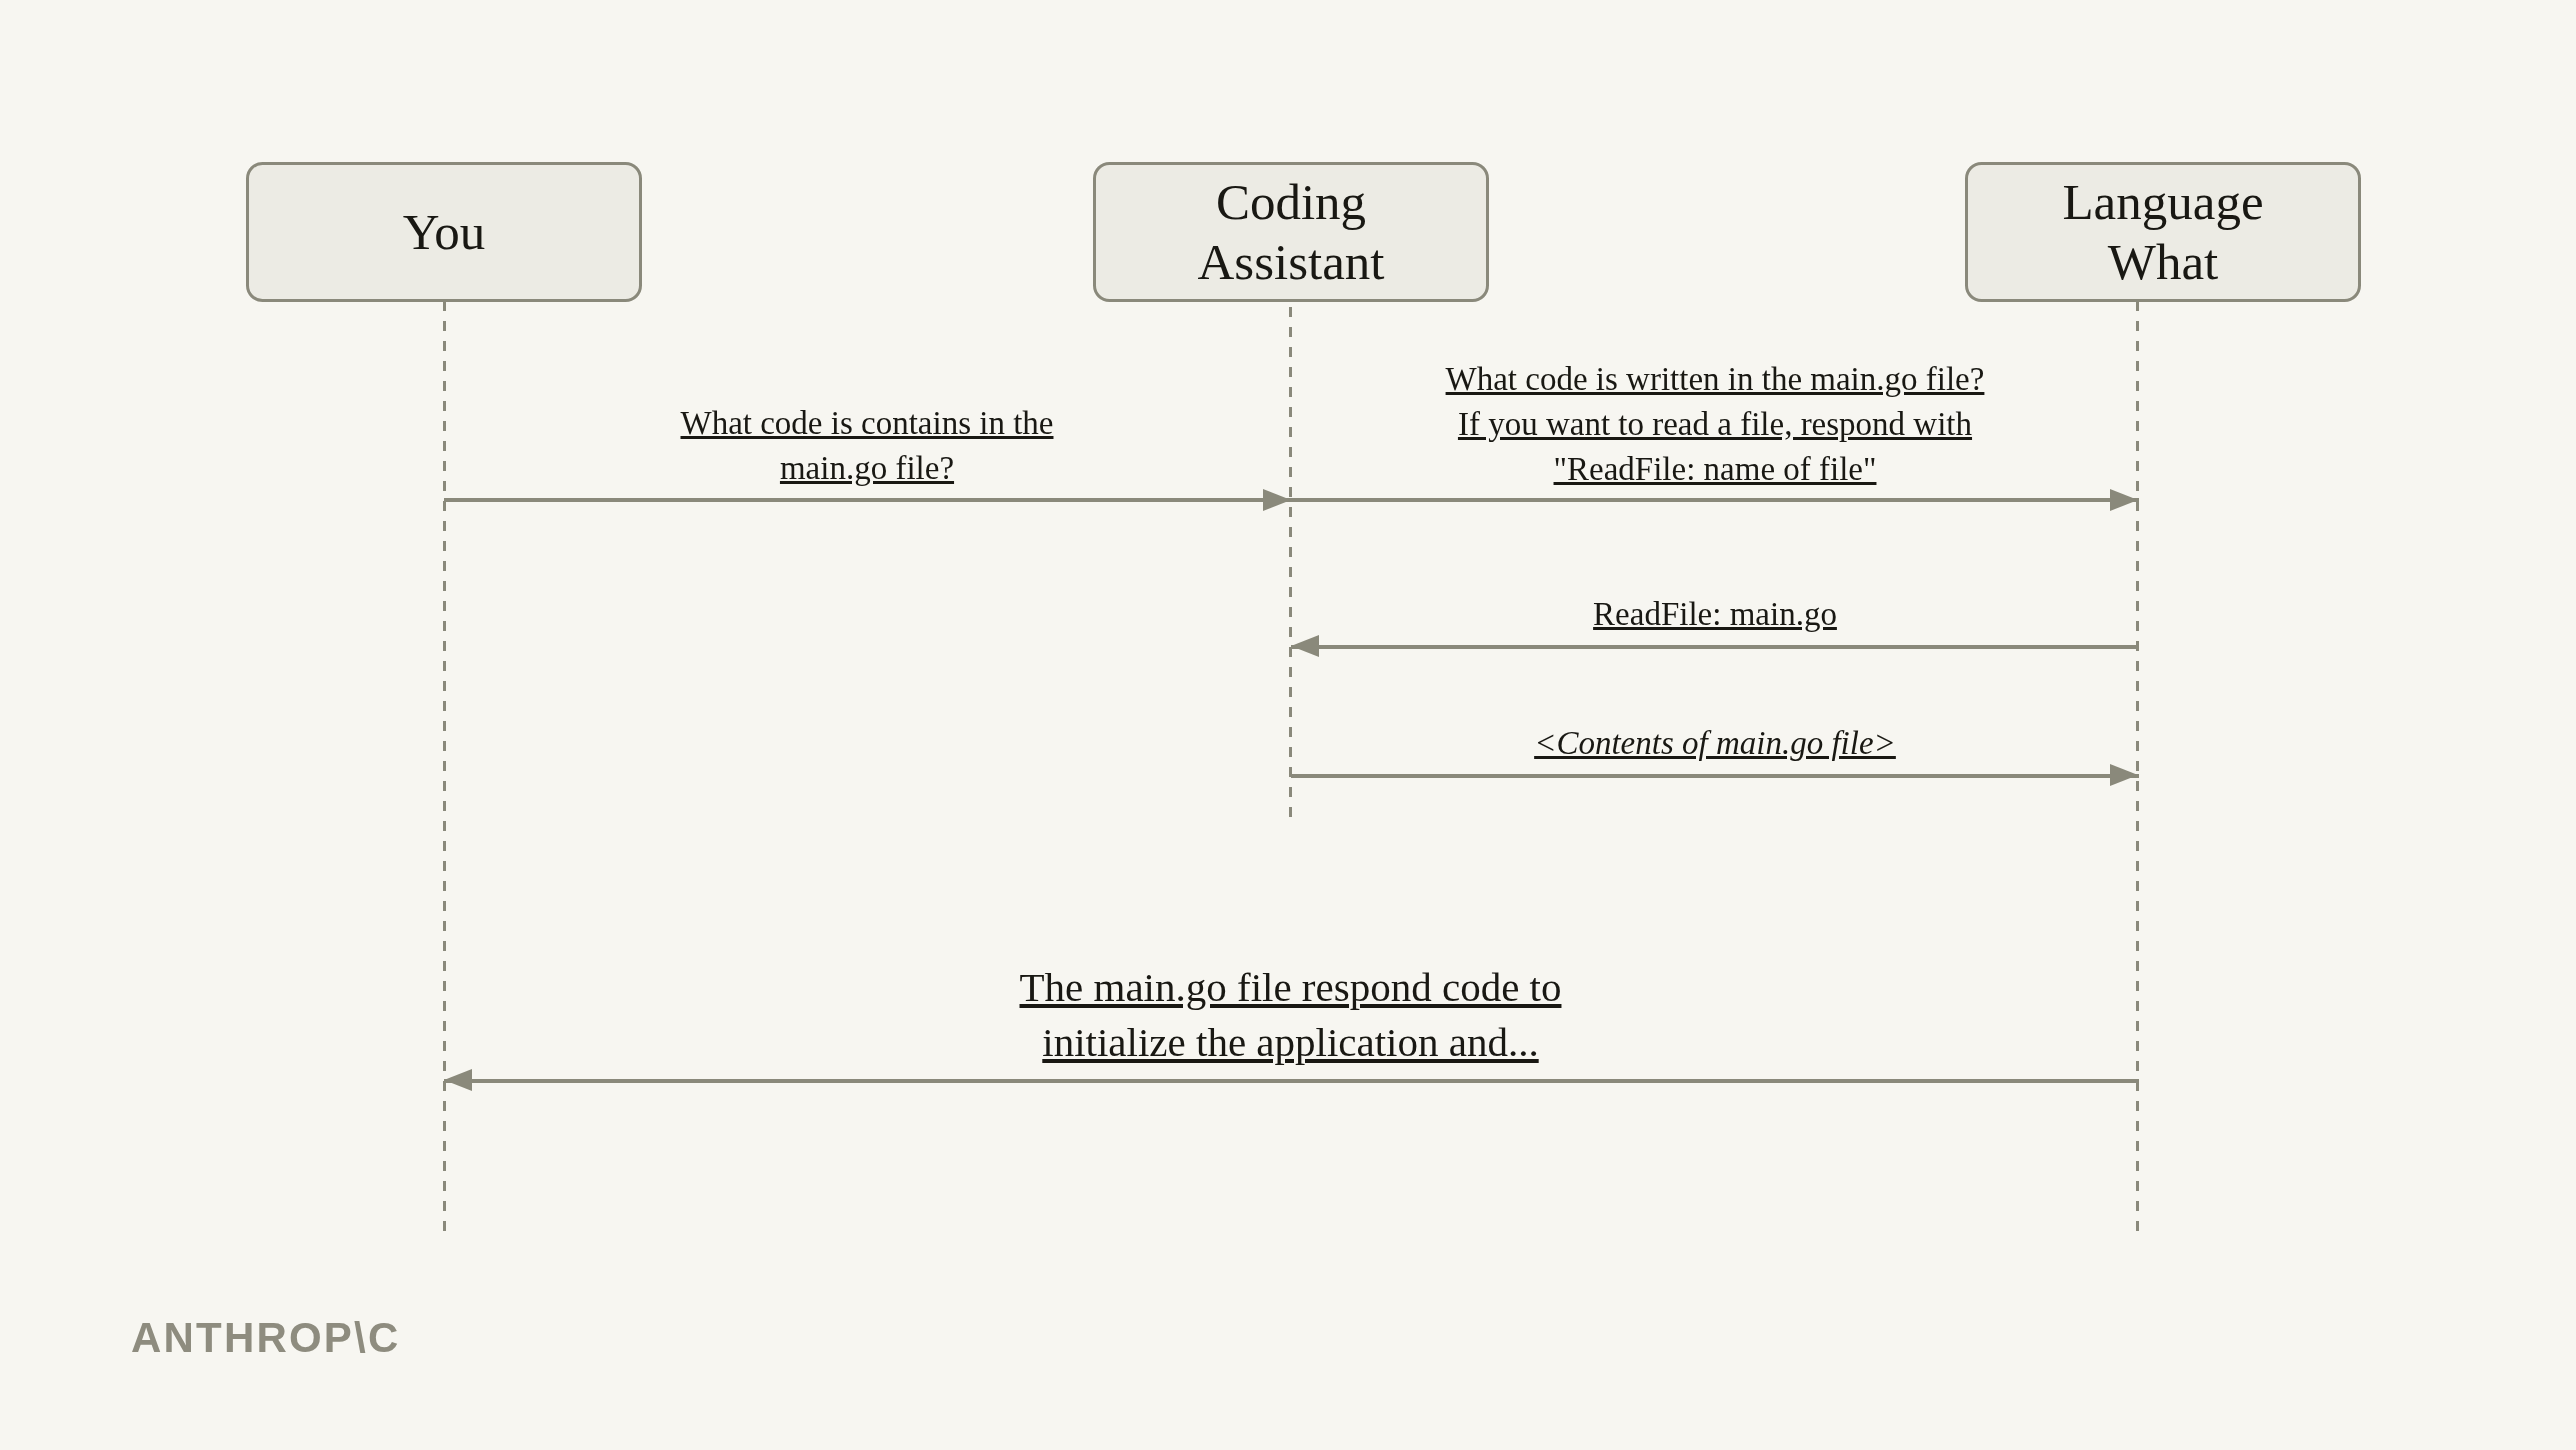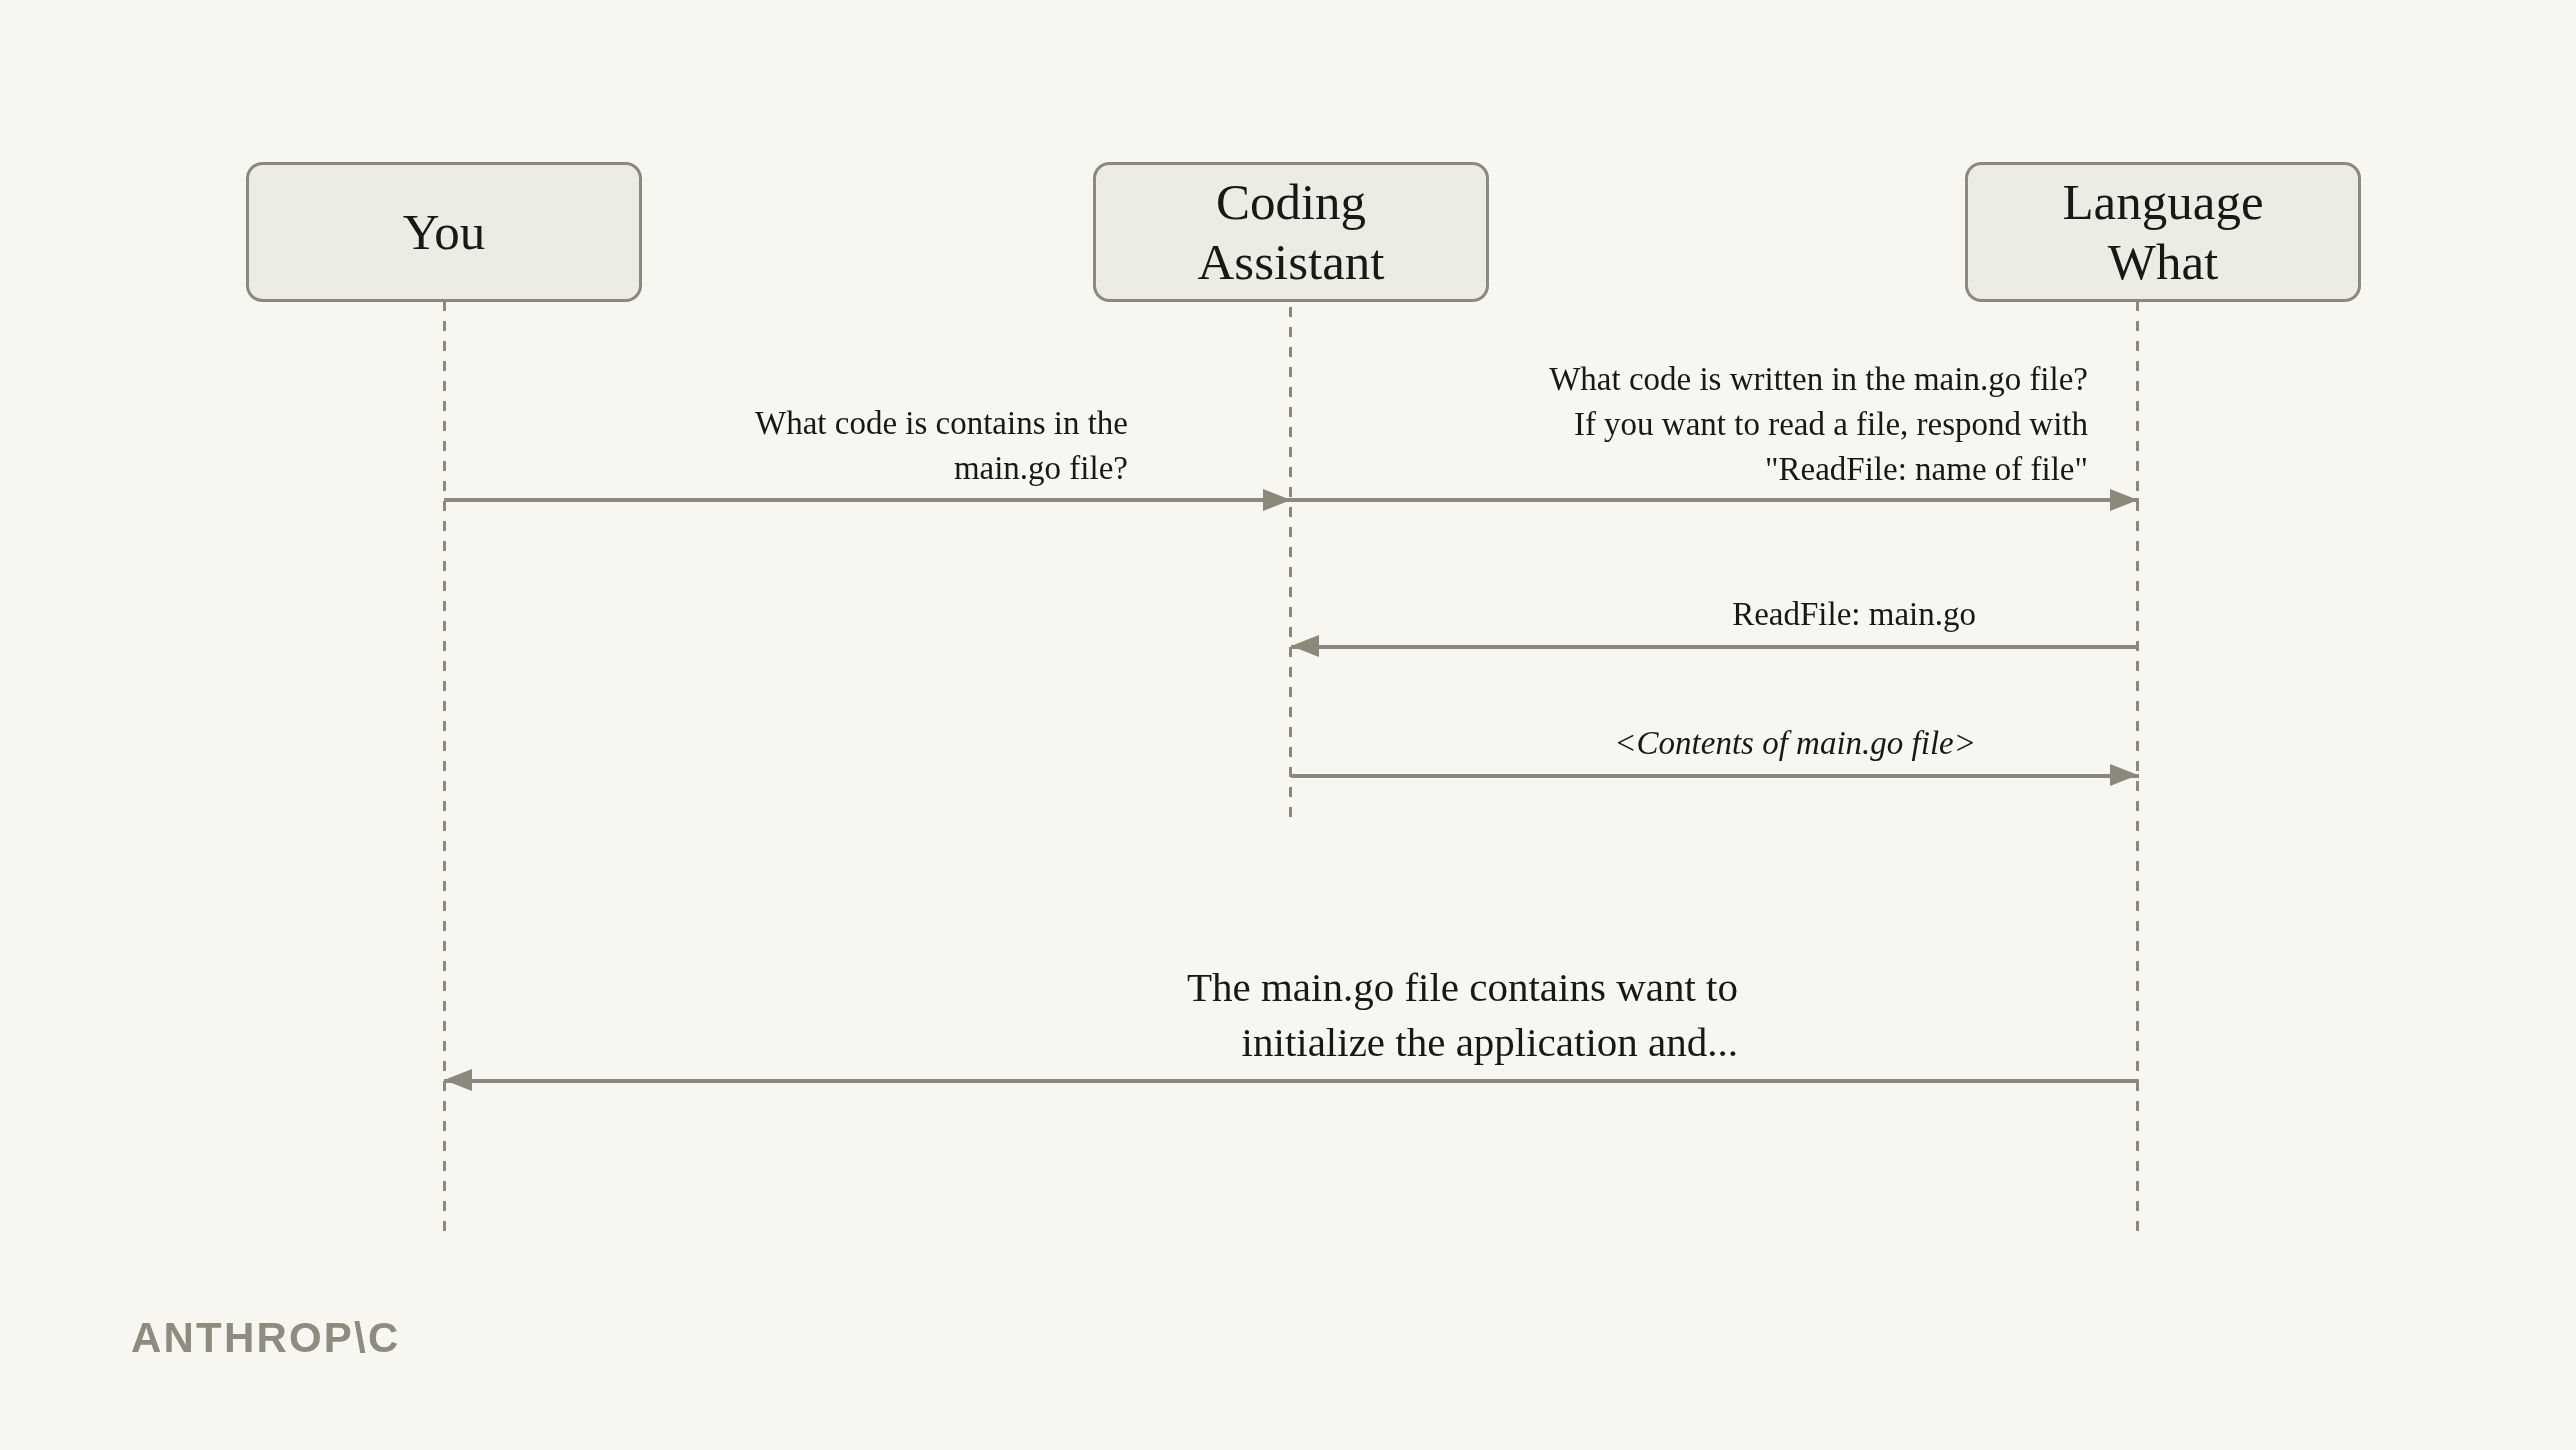--- a/index.html
+++ b/index.html
@@ -68,23 +68,24 @@
   .head.left {border-right:28px solid var(--stroke);}
   #m1-head{left:1263px;top:489px;}
   #m2-head{left:2110px;top:489px;}
   #m3-head{left:1291px;top:635px;}
   #m4-head{left:2110px;top:764px;}
   #m5-head{left:444px;top:1069px;}
 
   
   .msg-label{
     position:absolute;
-    text-align:right;
+    text-align:center;
     font-size:33px;line-height:45px;
     color:var(--ink);
+    text-decoration:underline;
   }
   #m1-label{left:606px;top:401px;width:522px;}
   #m2-label{left:1342px;top:357px;width:746px;}
   #m3-label{left:1454px;top:592px;width:522px;}
   #m4-label{left:1454px;top:721px;width:522px;font-style:italic;}
   #m5-label{left:843px;top:960px;width:895px;font-size:41px;line-height:55px;}
 
   
   #logo{
     position:absolute;left:131px;top:1321px;
@@ -138,21 +139,21 @@
   <div class="msg-line" id="m3-line"></div>
   <div class="head left" id="m3-head"></div>
 
   <div class="msg-label" id="m4-label">
     <div>&lt;Contents of main.go file&gt;</div>
   </div>
   <div class="msg-line" id="m4-line"></div>
   <div class="head right" id="m4-head"></div>
 
   <div class="msg-label" id="m5-label">
-    <div>The main.go file contains want to</div>
+    <div>The main.go file respond code to</div>
     <div>initialize the application and...</div>
   </div>
   <div class="msg-line" id="m5-line"></div>
   <div class="head left" id="m5-head"></div>
 
   <div id="logo">ANTHROP\C</div>
 
 </div>
 
 

